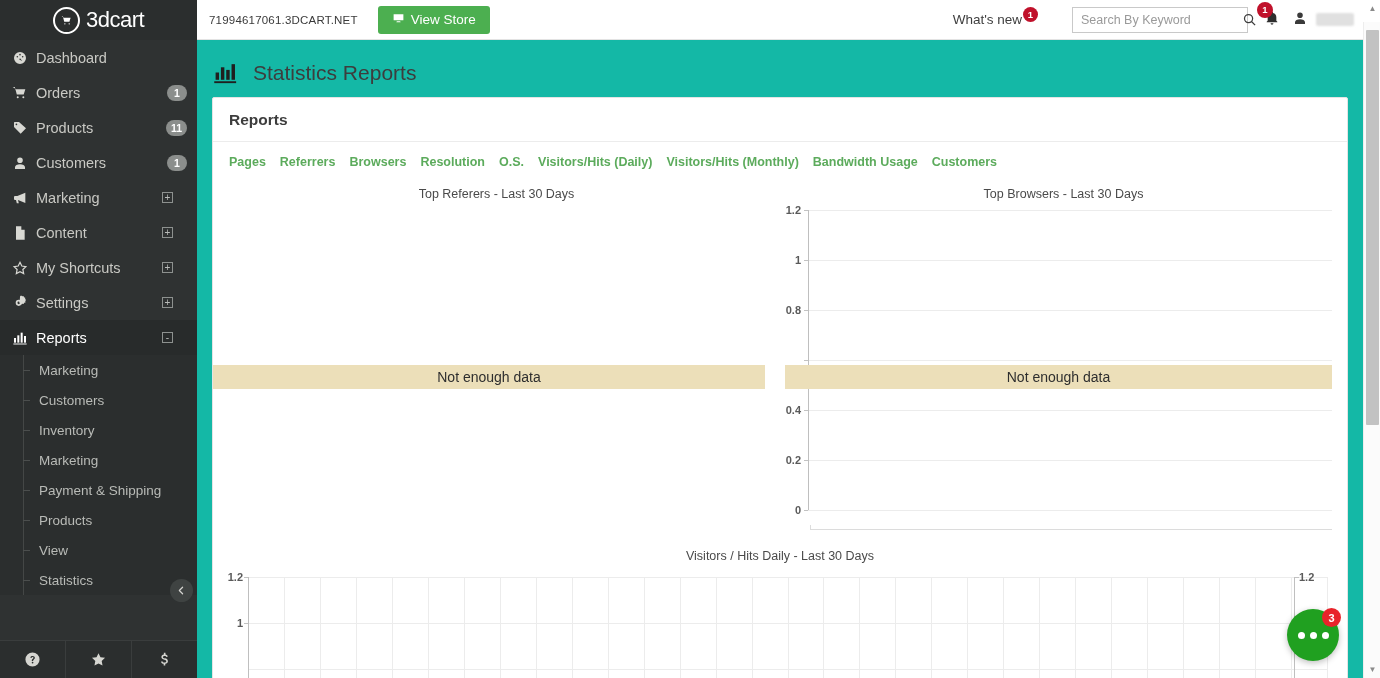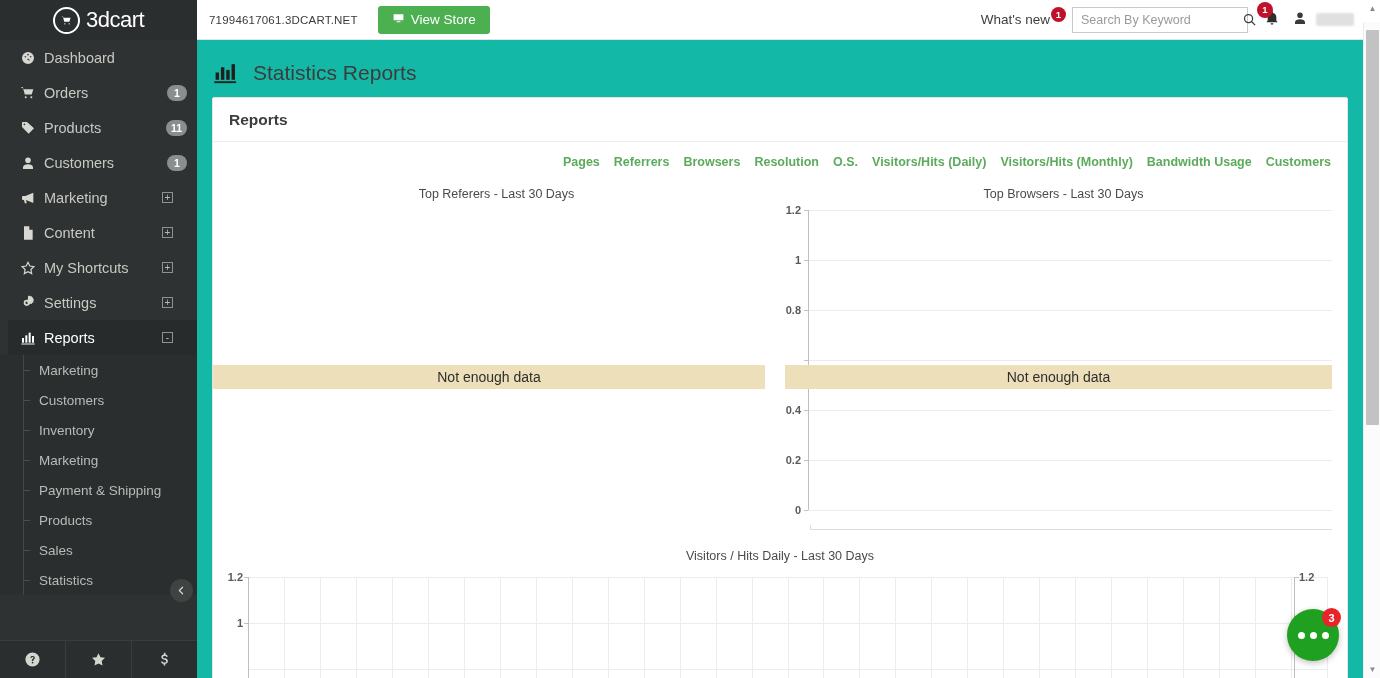--- a/index.html
+++ b/index.html
@@ -28,21 +28,21 @@
     border: 2px solid #ffffff; display: flex; align-items: center;
     justify-content: center; color: #fff; font-size: 13px; line-height: 1;
   }
   .logo-text { color: #ffffff; font-size: 22px; letter-spacing: -0.5px; font-weight: 400; }
 
   .nav-list { list-style: none; }
   .nav-item {
     position: relative;
     height: 35px; display: flex; align-items: center;
     padding-left: 12px; padding-right: 10px;
-    color: #c9c9c4; font-size: 14.5px; cursor: pointer; margin-left: 8px;
+    color: #c9c9c4; font-size: 14.5px; cursor: pointer;
   }
   .nav-item .nav-ico {
     width: 24px; display: inline-flex; align-items: center; justify-content: flex-start;
     color: #d8d8d3; flex: 0 0 24px;
   }
   .nav-item .nav-label { flex: 1 1 auto; white-space: nowrap; }
   .nav-item.active { background: #282b2b; color: #ffffff; }
   .nav-item.active .nav-label { color: #ffffff; }
   .nav-badge {
     background: #8b8e8c; color: #ffffff; font-size: 10.5px;
@@ -100,21 +100,21 @@
   }
   .topbar-right { margin-left: auto; display: flex; align-items: center; gap: 0; padding-right: 20px; }
   #whats-new { font-size: 13.5px; color: #3e3e3e; cursor: pointer; position: relative; padding-right: 6px; }
   .red-badge {
     display: inline-flex; align-items: center; justify-content: center;
     background: #c0112b; color: #fff; border-radius: 50%;
     width: 15px; height: 15px; font-size: 9.5px; font-weight: bold;
   }
   #whats-new .red-badge { position: relative; top: -6px; margin-left: 1px; }
   #search-box {
-    margin-left: 0; width: 176px; height: 26px;
+    margin-left: 28px; width: 176px; height: 26px;
     border: 1px solid #c9c9c9; display: flex; align-items: center;
     padding: 0 6px 0 8px; background: #fff;
   }
   #search-input {
     border: none; outline: none; flex: 1; font-size: 12.5px;
     color: #555; font-family: inherit; background: transparent;
   }
   #search-input::placeholder { color: #9a9a9a; }
   #search-icon-btn { cursor: pointer; color: #444; display: flex; align-items: center; }
   #bell-wrap { position: relative; margin-left: 16px; cursor: pointer; color: #333; }
@@ -135,21 +135,21 @@
   #page-title-icon { color: #222; display: flex; align-items: flex-end; }
 
   .card {
     margin: 0 15px; background: #ffffff;
     border: 1px solid #e4e4e4; border-radius: 2px;
   }
   .card-head {
     padding: 13px 16px 12px 16px; border-bottom: 1px solid #ececec;
   }
   .card-head h2 { font-size: 15.5px; font-weight: bold; color: #3d3d3d; }
-  .tabs { padding: 13px 16px 8px 16px; display: flex; gap: 14px; flex-wrap: wrap; justify-content: flex-end; }
+  .tabs { padding: 13px 16px 8px 16px; display: flex; gap: 14px; flex-wrap: wrap; }
   .tab-link {
     font-size: 12.5px; font-weight: bold; color: #5cab5c; cursor: pointer;
     white-space: nowrap;
   }
 
   .charts-row { display: flex; padding: 0 0 0 0; }
   .chart-col { width: 50%; position: relative; }
   .chart-title {
     text-align: center; font-size: 12.5px; color: #4a4a4a;
     padding-top: 10px; height: 28px;
@@ -341,21 +341,21 @@
       <li class="sub-item">
           <span>Marketing</span>
         </li>
       <li class="sub-item">
           <span>Payment &amp; Shipping</span>
         </li>
       <li class="sub-item">
           <span>Products</span>
         </li>
       <li class="sub-item">
-          <span>Sales</span>
+          <span>View</span>
         </li>
       <li class="sub-item">
           <span>Statistics</span>
         </li>
     </ul>
 
     <div id="sidebar-collapse">
       <svg width="13" height="13" viewBox="0 0 24 24" fill="none" stroke="#d6d6d2" stroke-width="2.2" stroke-linecap="round" stroke-linejoin="round">
           <path d="M14 6l-6 6 6 6"></path>
         </svg>

